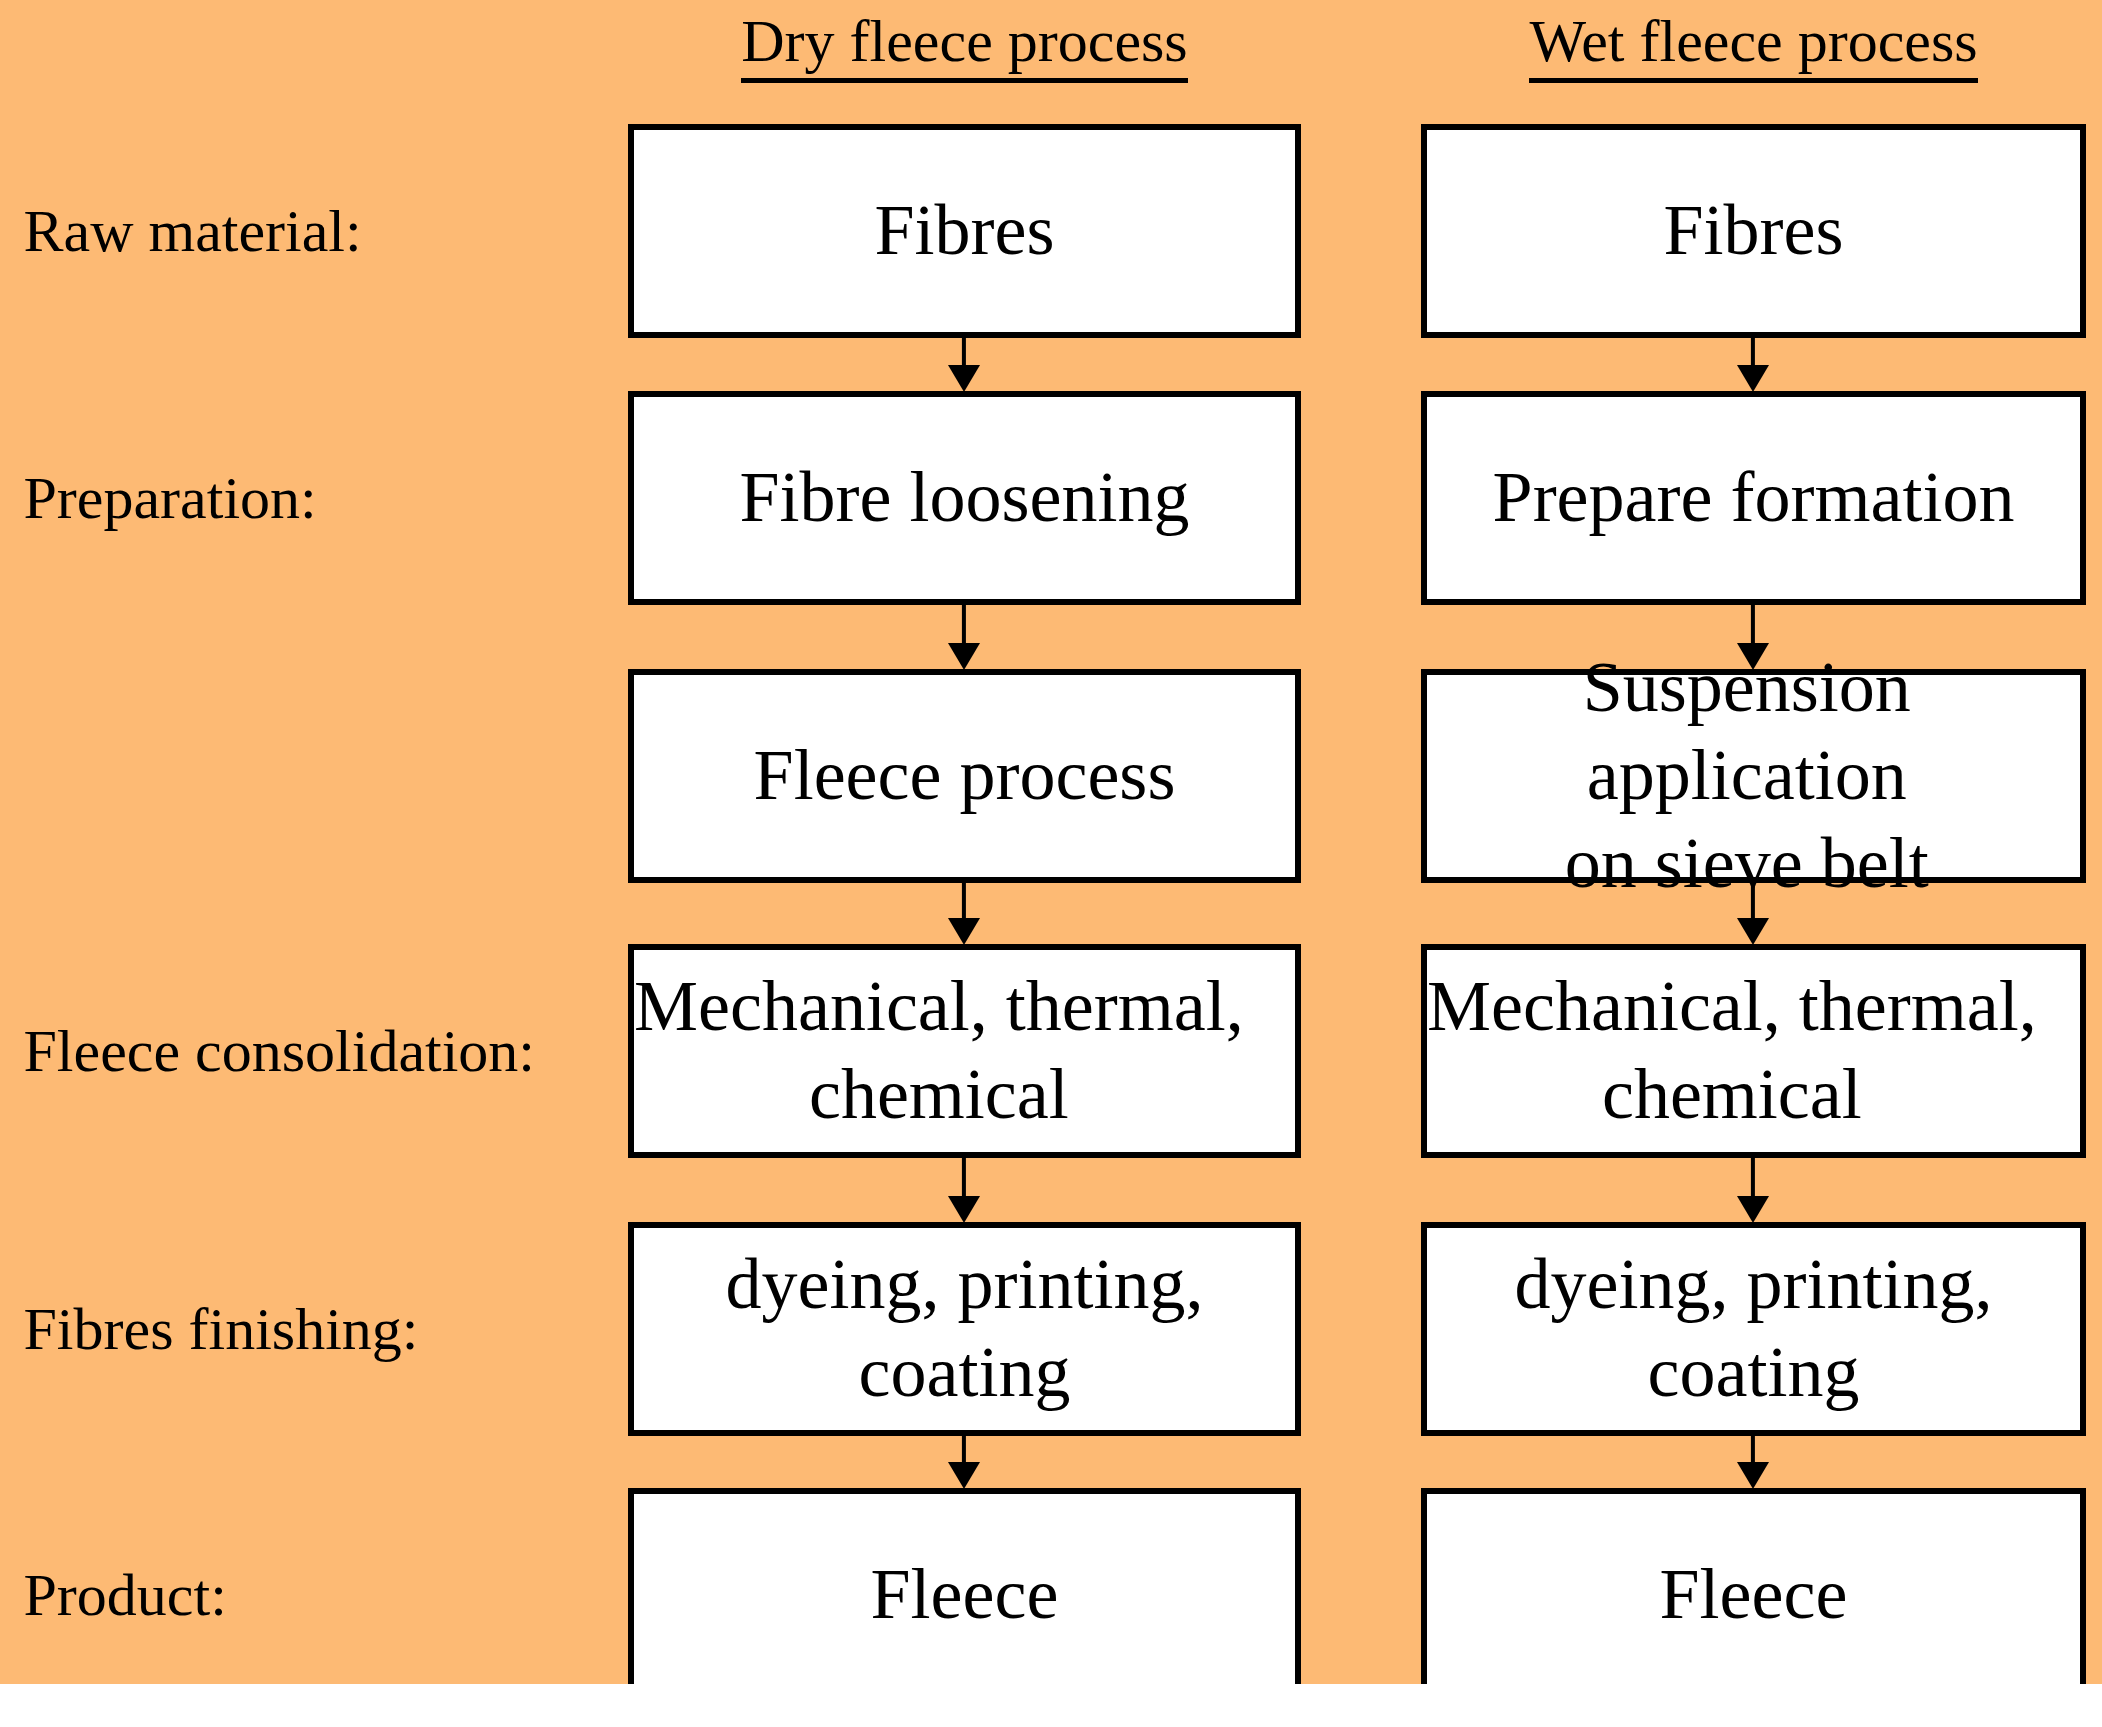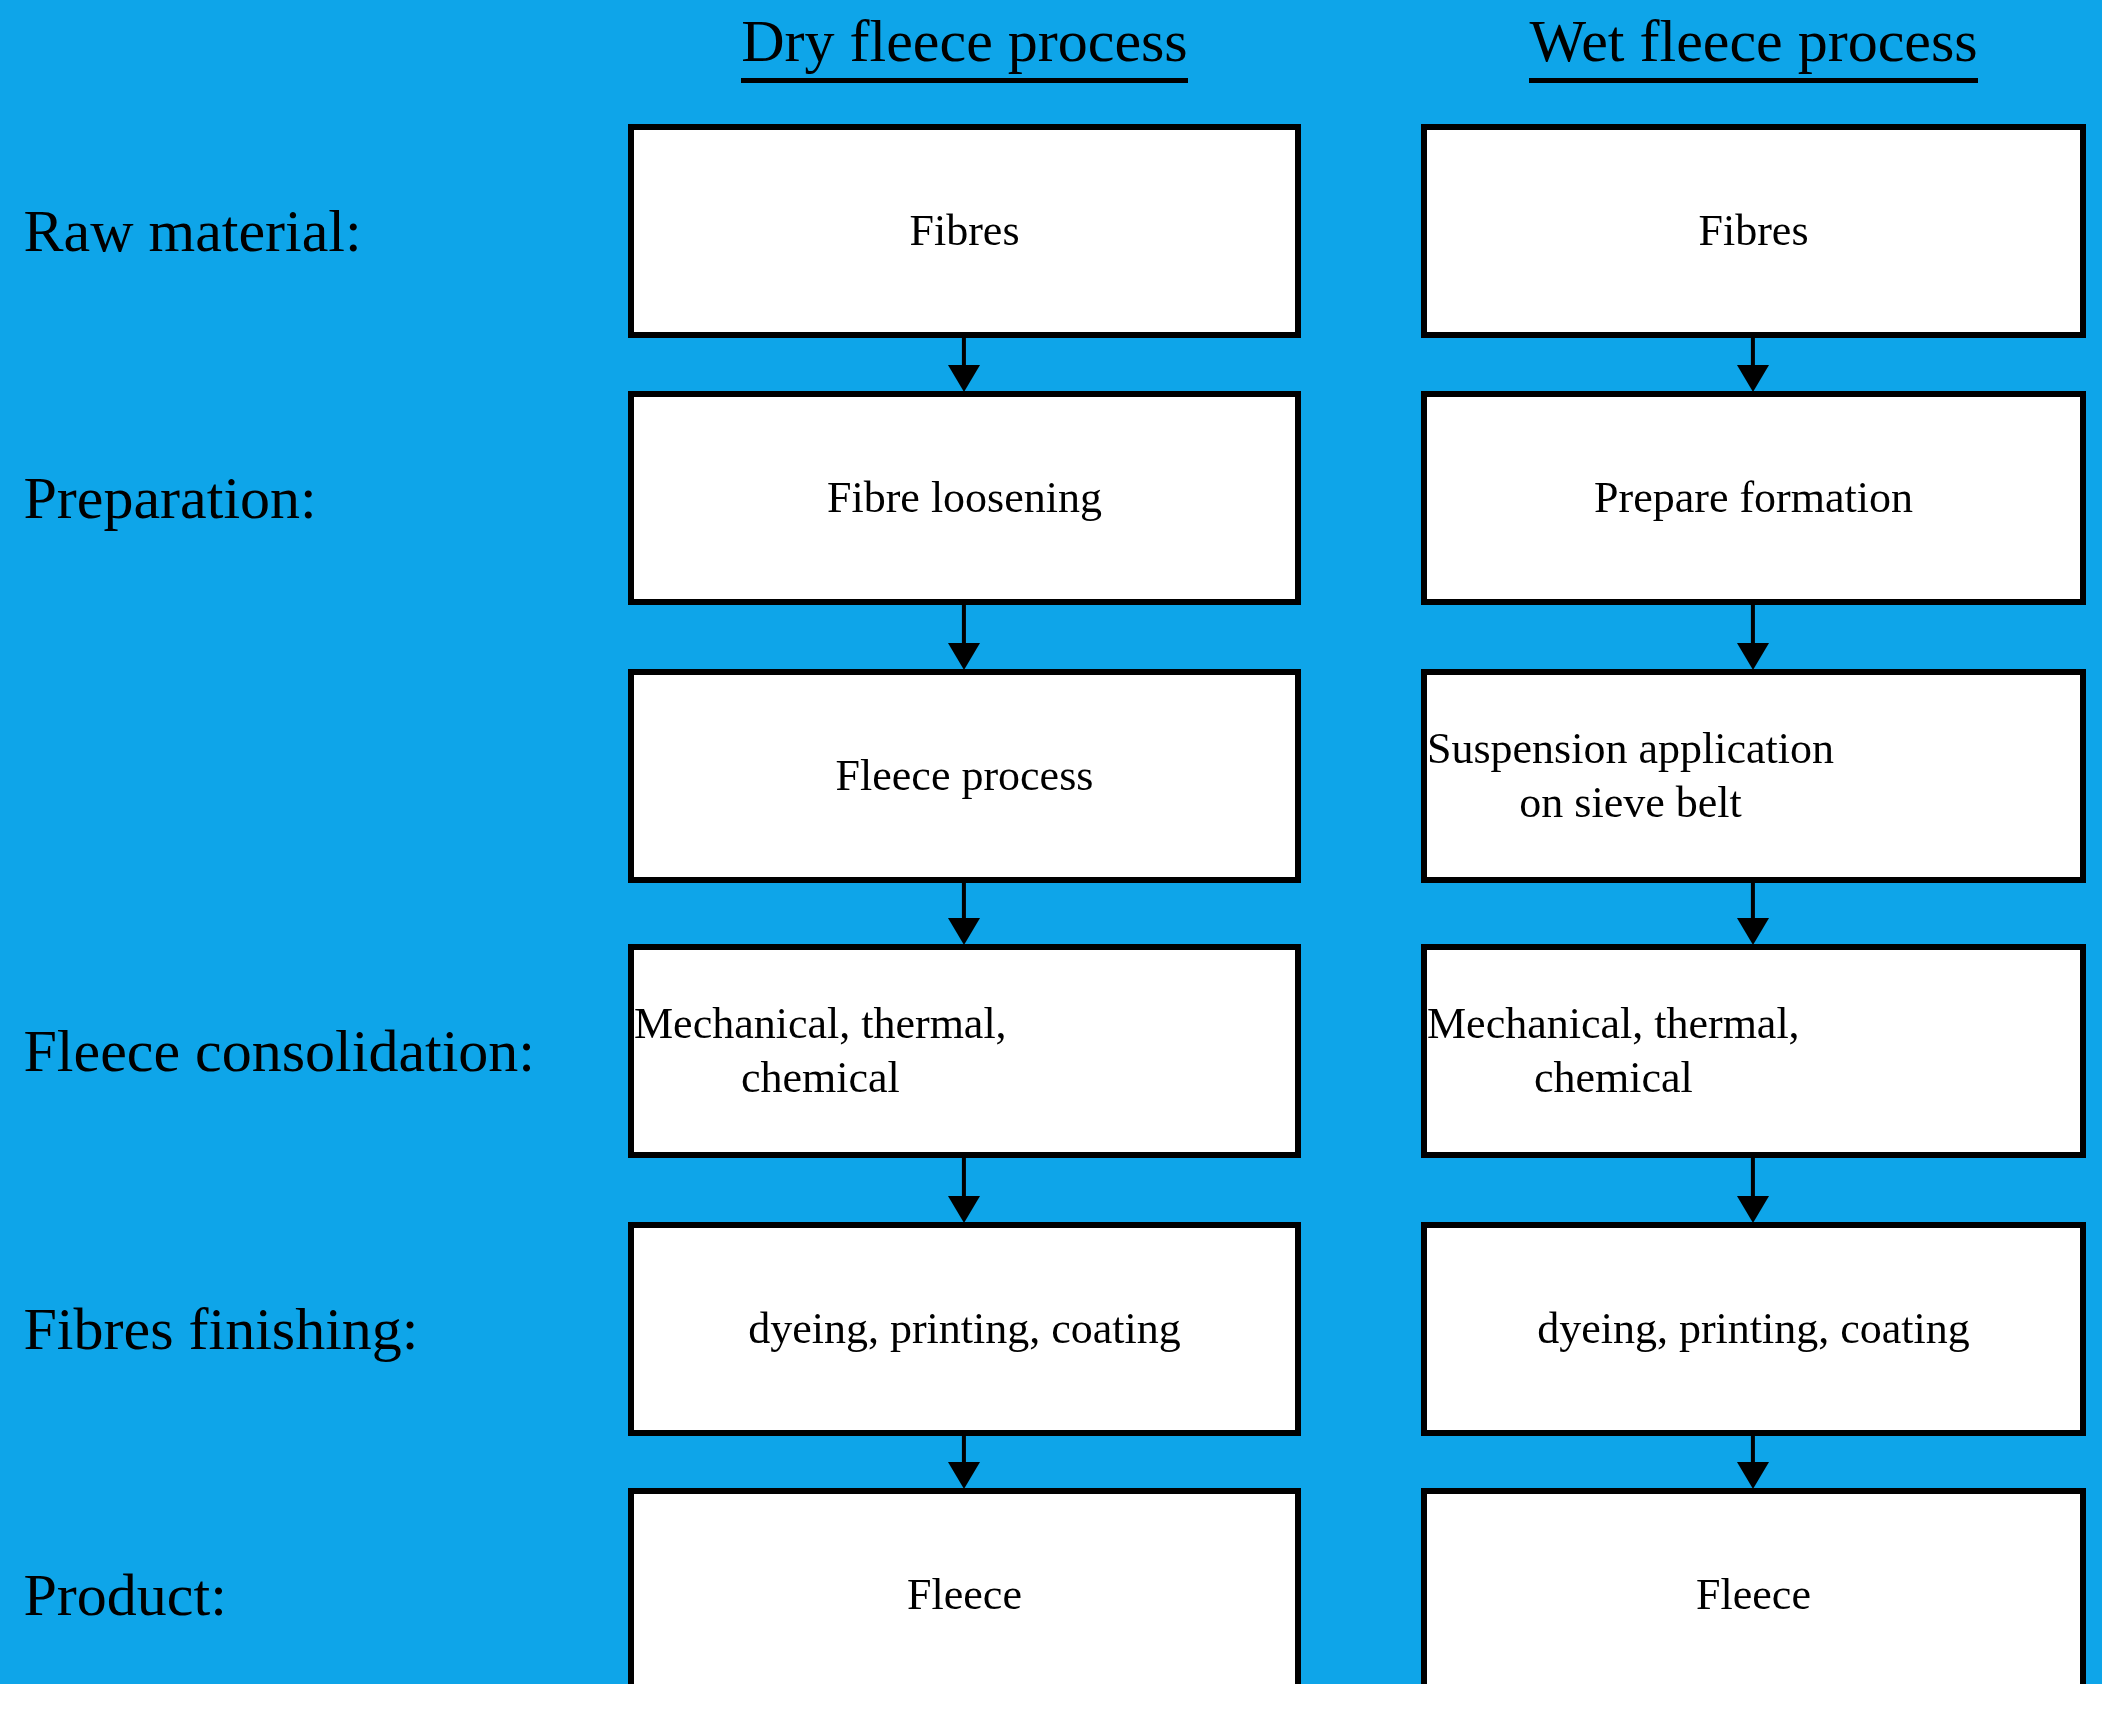--- a/index.html
+++ b/index.html
@@ -4,21 +4,21 @@
 <style>
   html, body {
     margin: 0;
     padding: 0;
     background: #ffffff;
   }
   .canvas {
     position: relative;
     width: 2103px;
     height: 1684px;
-    background: #0ea5e9;
+    background: #fdba74;
     color: #000000;
     font-family: "Liberation Serif", "DejaVu Serif", serif;
     overflow: hidden;
   }
   .col-header {
     position: absolute;
     top: 8.4px;
     height: 92px;
     display: flex;
     align-items: flex-start;
@@ -48,21 +48,21 @@
   .box {
     position: absolute;
     box-sizing: border-box;
     height: 214px;
     border: 6.7px solid #000000;
     background: #ffffff;
     display: flex;
     align-items: center;
     justify-content: center;
     text-align: center;
-    font-size: 44px;
+    font-size: 72px;
     line-height: 1.22;
     white-space: pre-line;
   }
   .box.dry { left: 628px; width: 673px; }
   .box.wet { left: 1421px; width: 665px; }
   .box.left-text {
     justify-content: flex-start;
     text-align: center;
     padding-right: 13.4px;
   }

